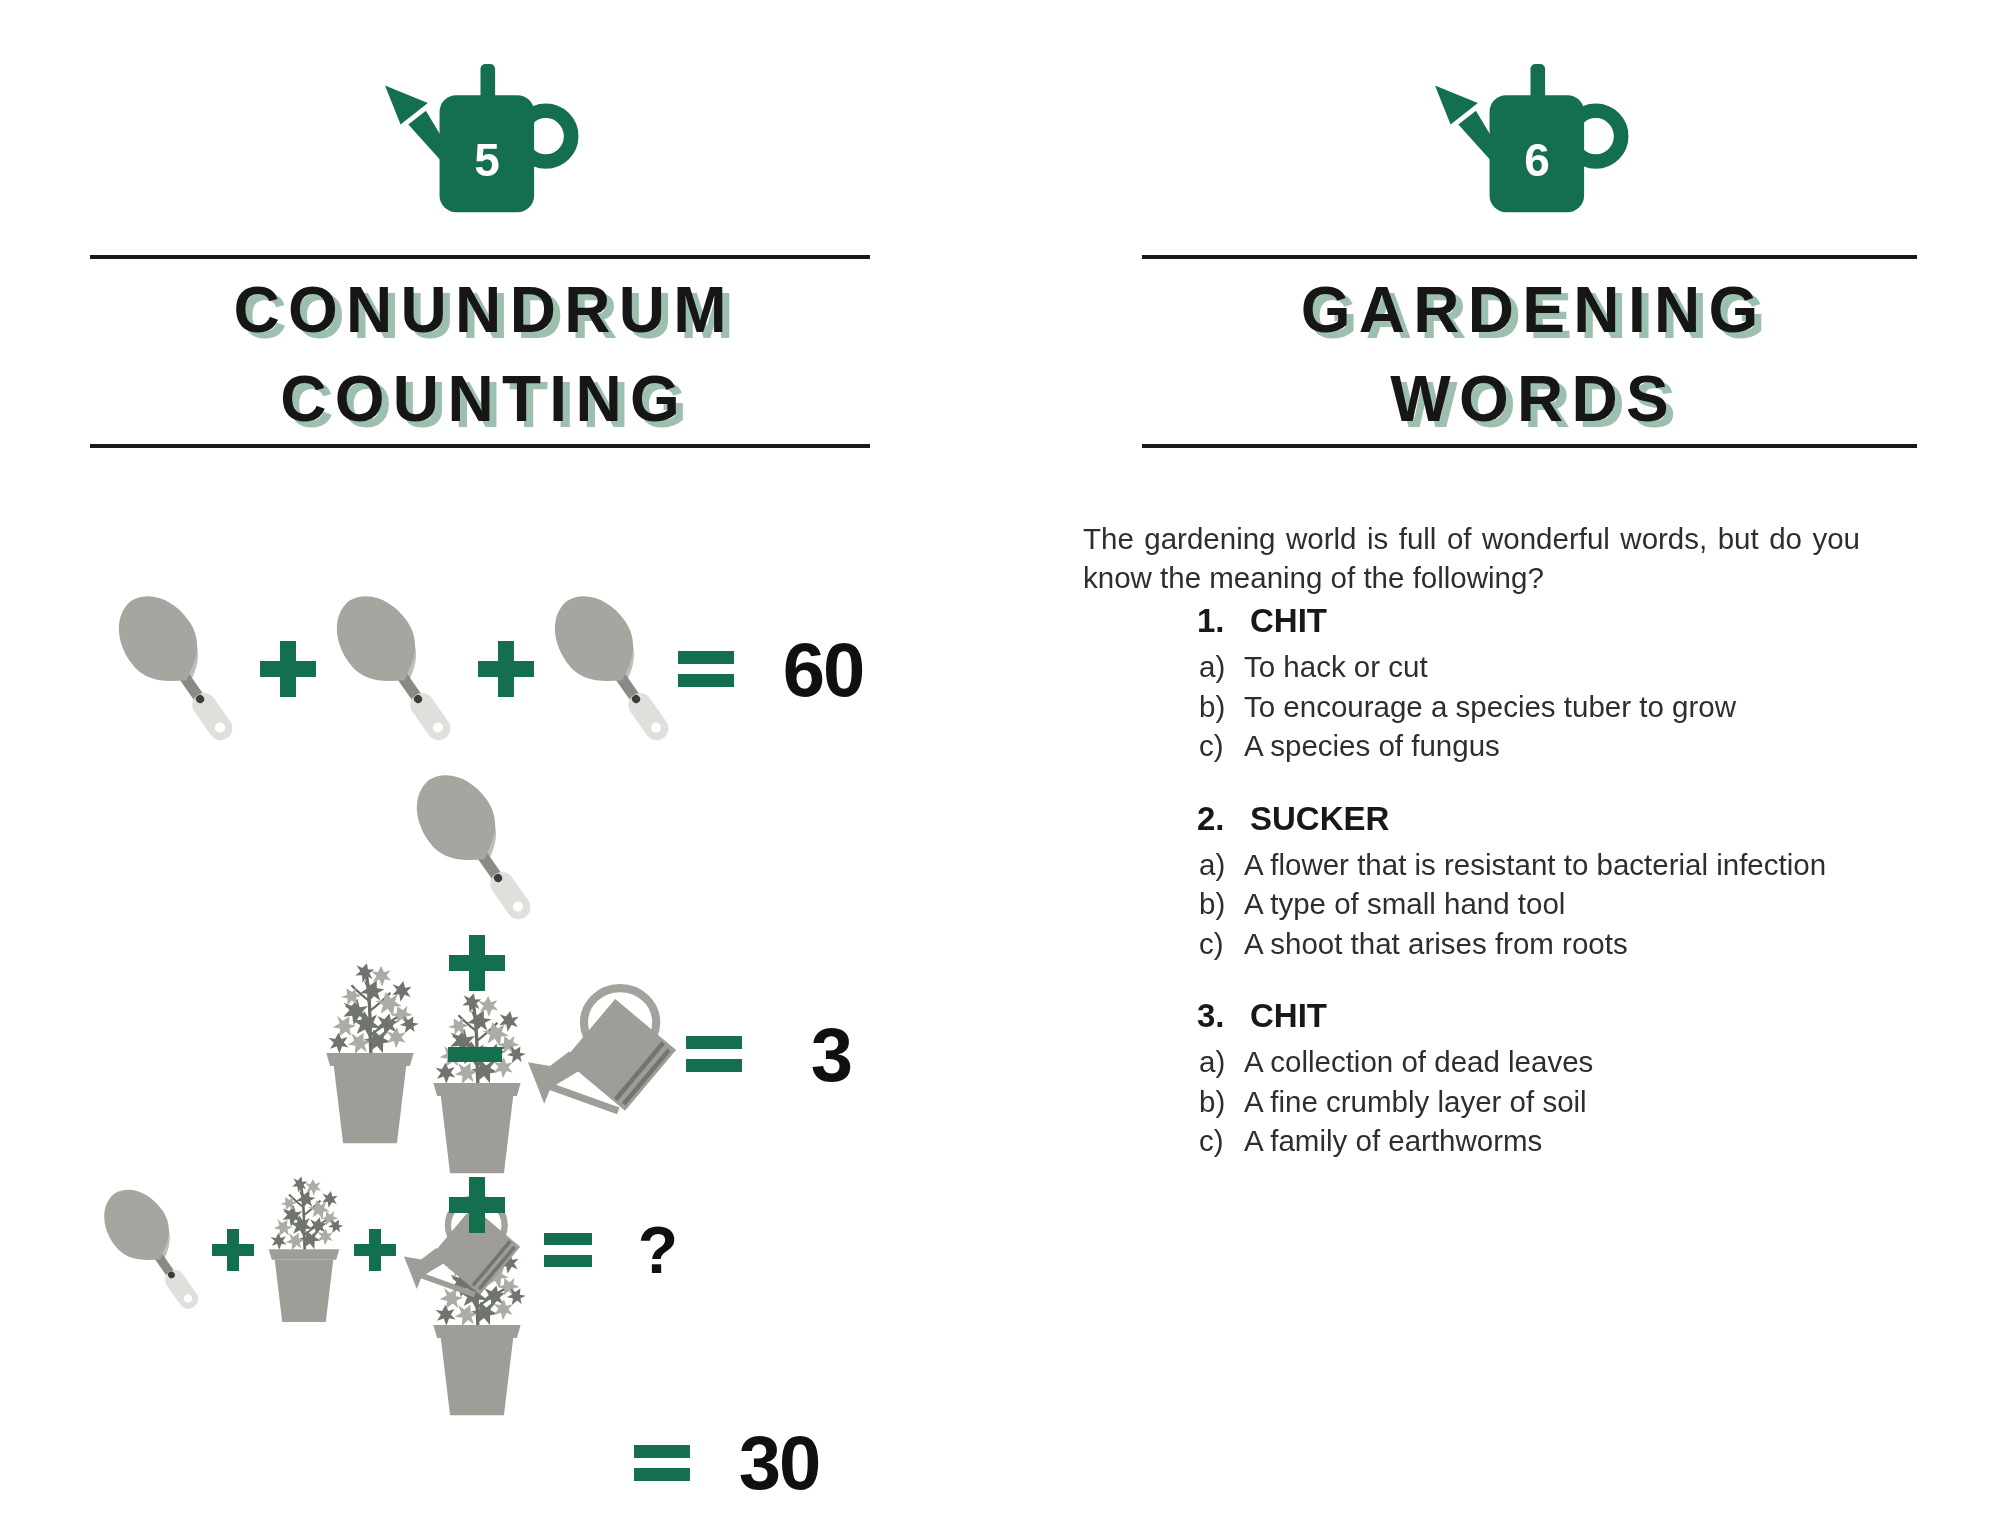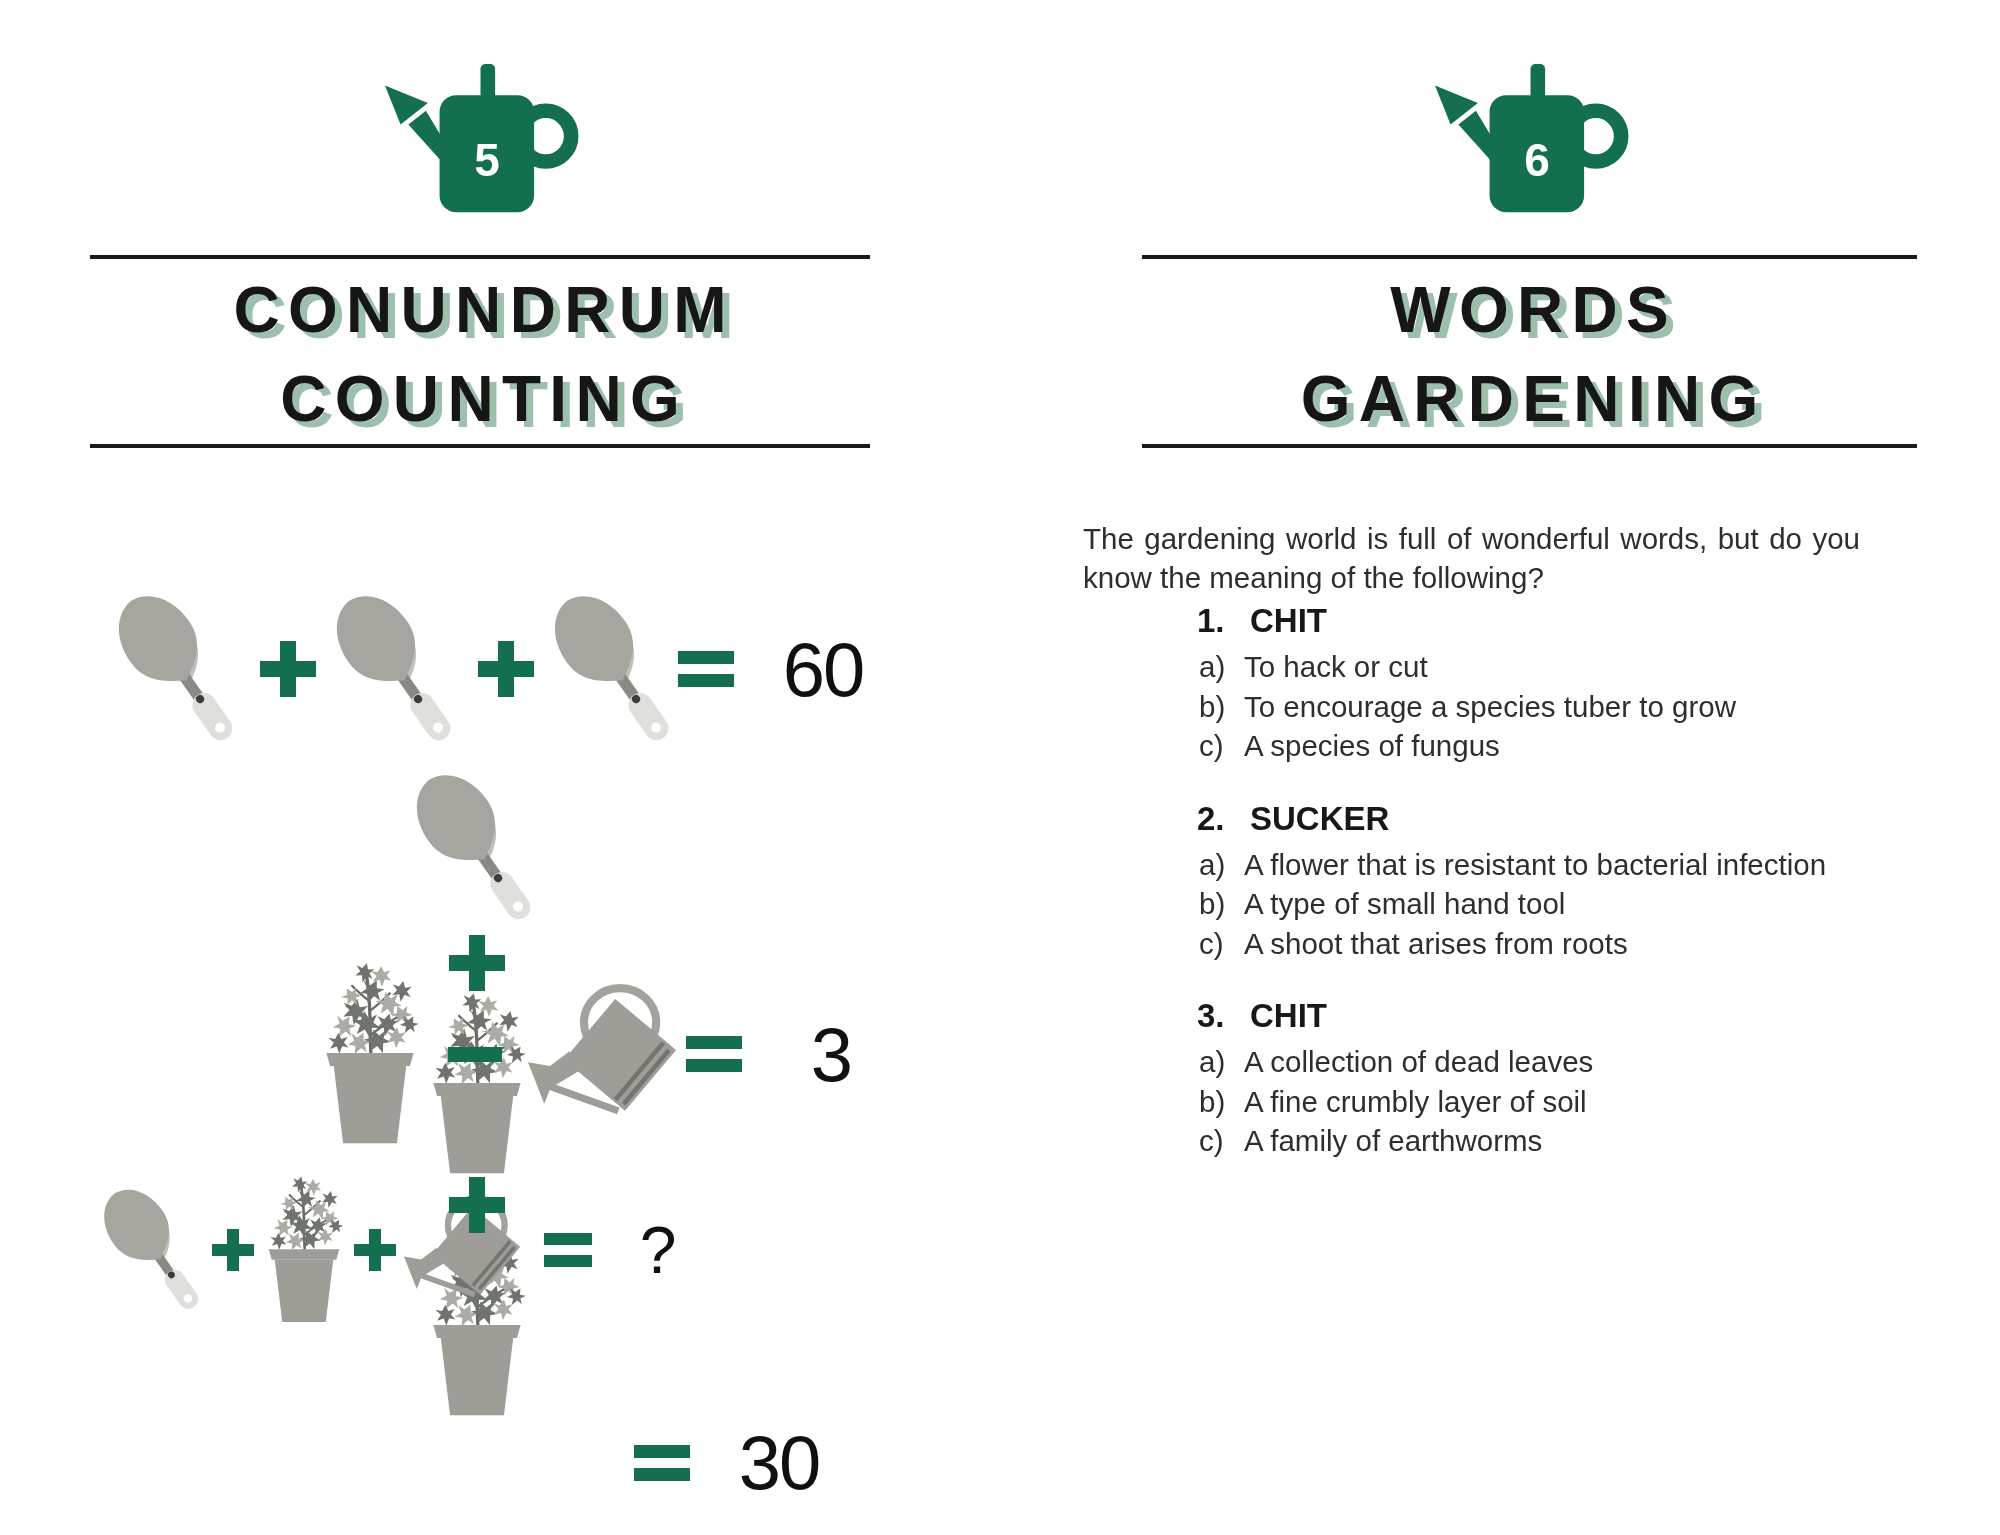--- a/index.html
+++ b/index.html
@@ -64,21 +64,21 @@
   .r4 .op-plus{width:42px;height:42px;margin:0 8px;}
   .r4 .op-plus::before{top:15px;width:42px;height:12px;}
   .r4 .op-plus::after{left:15px;top:0;width:12px;height:42px;}
   .op-minus{width:54px;height:15px;background:var(--green);margin:0 26px;}
   .op-eq{display:flex;flex-direction:column;gap:10px;margin-right:30px;}
   .op-eq span{display:block;width:56px;height:13px;background:var(--green);}
   .r4 .op-eq{margin-right:22px;}
   .r4 .op-eq span{width:48px;height:12px;}
   .eqwrap{display:flex;align-items:center;margin-left:auto;}
   .r4 .eqwrap{margin-left:16px;}
-  .result{min-width:118px;text-align:center;font-weight:normal;font-size:76px;color:#101010;letter-spacing:-2px;}
+  .result{min-width:118px;text-align:center;font-weight:bold;font-size:76px;color:#101010;letter-spacing:-2px;}
   .r4 .result{font-size:66px;min-width:86px;}
   
   .intro{
     position:absolute;left:1083px;top:489px;width:777px;
     font-size:29.5px;line-height:39px;color:var(--body-ink);text-align:justify;
   }
   .questions{position:absolute;left:1197px;top:601px;width:730px;}
   .question{margin-bottom:33px;}
   .question.q3{margin-top:29px;}
   .q-head{display:flex;font-weight:bold;font-size:33px;line-height:40px;color:#181818;margin-bottom:6px;}
@@ -263,22 +263,22 @@
     </div>
 
   <div class="badge badge-right">
     <svg aria-hidden="true">
         <use href="#sym-badge-can"></use>
       </svg>
     <span class="num">6</span>
   </div>
   <div class="rule rule-r1"></div>
   <div class="display-title title-right">
+    <div>GARDENING</div>
     <div>WORDS</div>
-    <div>GARDENING</div>
   </div>
   <div class="rule rule-r2"></div>
   <p class="intro">The gardening world is full of wonderful words, but do you know the meaning of the following?</p>
   <div class="questions" id="questions">
       <div class="question q1">
         <div class="q-head">
           <span class="q-num">1.</span>
           <span class="q-word">CHIT</span>
         </div>
         <div class="opt">

